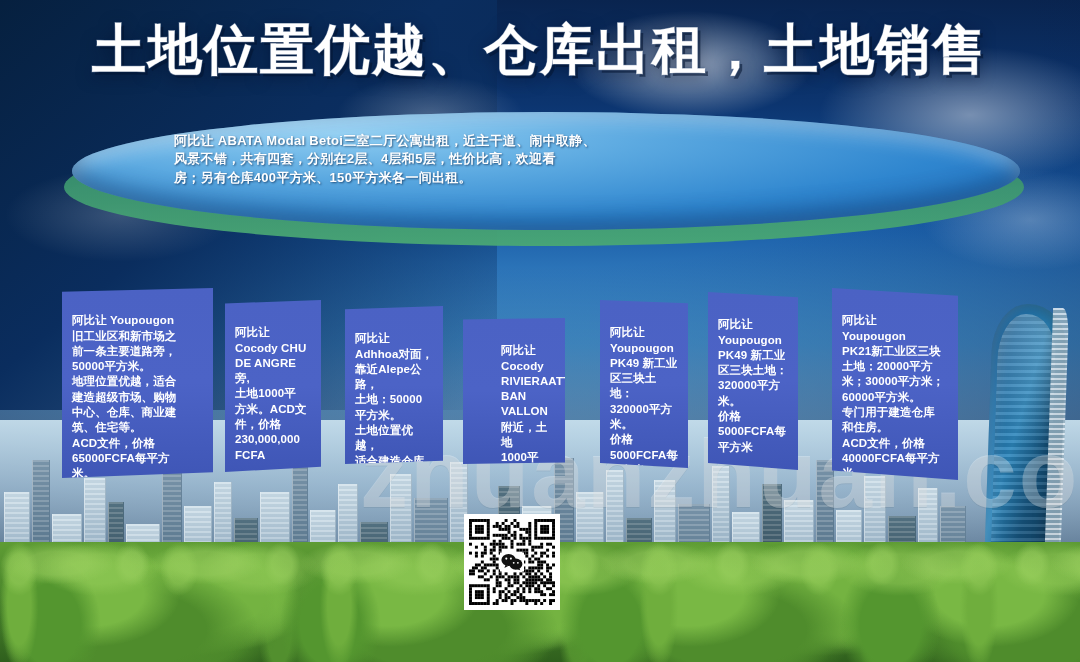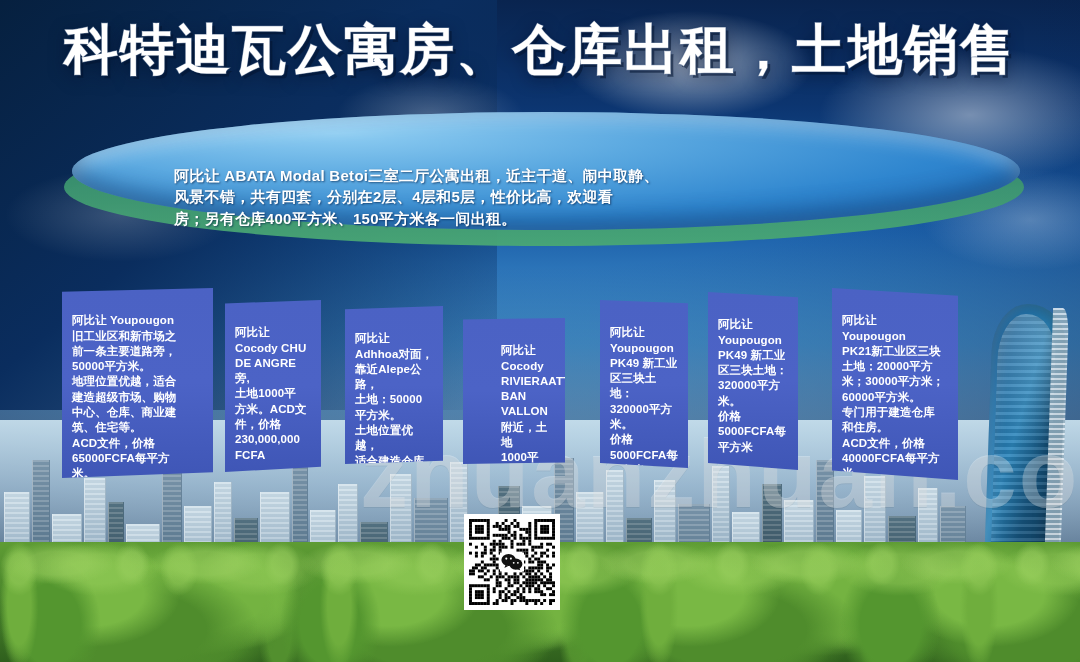--- a/index.html
+++ b/index.html
@@ -155,25 +155,24 @@
   }
   .oval{
     position:absolute; left:8px; top:0; width:948px; height:118px;
     border-radius:50%;
     background:
       radial-gradient(120% 140% at 28% 18%, #8ecdf2 0%, #5aa8e0 28%, #2f86cf 55%, #1f6cbb 78%, #1a5ea8 100%);
     box-shadow: inset 0 -10px 22px rgba(10,45,90,.45), inset 0 8px 18px rgba(255,255,255,.35);
   }
   .oval-text{
     position:absolute; left:110px; top:20px; width:790px;
-    color:#fff; font-size:15px; font-weight:800; line-height:1.42;
+    color:#fff; font-size:13px; font-weight:800; line-height:1.42;
     letter-spacing:.3px;
     text-shadow:1px 1px 2px rgba(6,32,70,.65);
     white-space:pre-line;
-    margin-top:33px;
   }
 
   
   .cards{ position:absolute; left:0; top:0; width:1080px; height:662px; }
   .card{
     position:absolute;
     background:linear-gradient(180deg,#4b62c4 0%, #4c63c6 50%, #3f56b6 100%);
     color:#ffffff;
     font-size:11.5px; font-weight:700; line-height:1.33;
     letter-spacing:.1px;
@@ -268,21 +267,21 @@
     <div class="bld dkr" style="left:888px; width:28px; height:94px;"></div>
     <div class="bld" style="left:918px; width:20px; height:122px;"></div>
     <div class="bld dk" style="left:940px; width:26px; height:104px;"></div>
   </div>
   <div class="tower"></div>
 
   <div class="trees"></div>
 
   <div class="watermark">zhuanzhuan.com</div>
 
-  <div class="headline">科特迪瓦公寓房、仓库出租，土地销售</div>
+  <div class="headline">土地位置优越、仓库出租，土地销售</div>
 
   <div class="oval-wrap">
     <div class="oval-shadow"></div>
     <div class="oval"></div>
     <div class="oval-text">阿比让 ABATA Modal Betoi三室二厅公寓出租，近主干道、闹中取静、
 风景不错，共有四套，分别在2层、4层和5层，性价比高，欢迎看
 房；另有仓库400平方米、150平方米各一间出租。</div>
   </div>
 
   <div class="cards">

